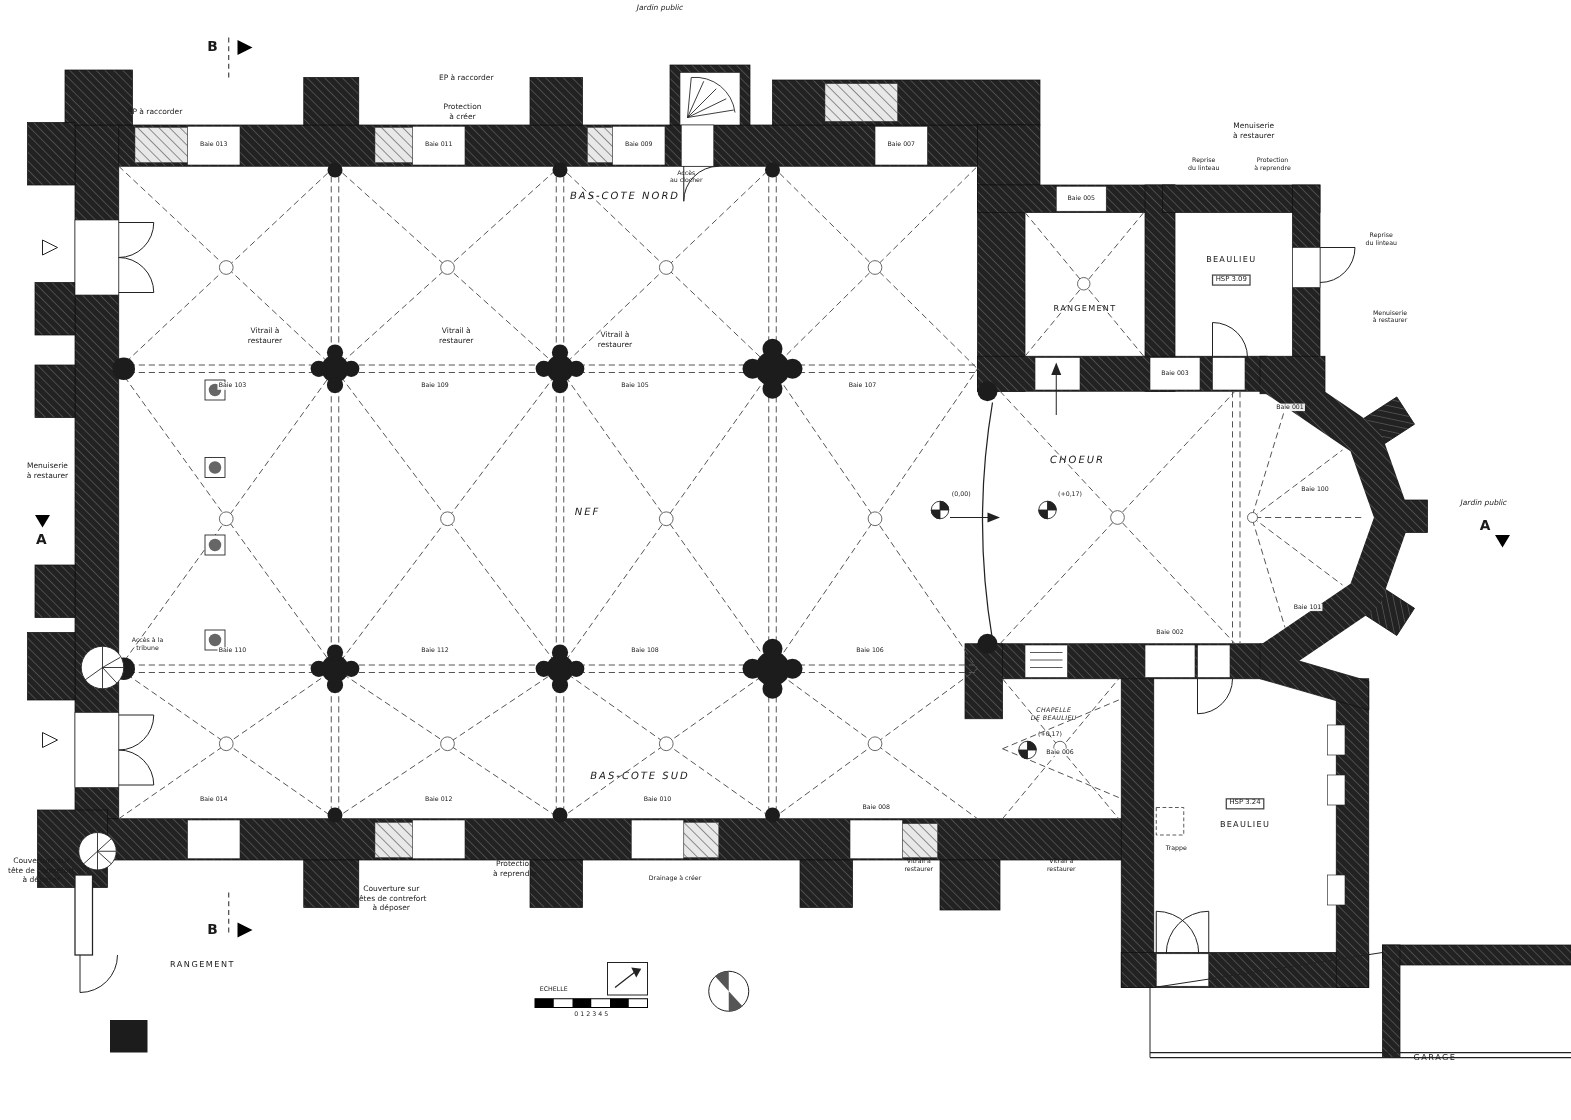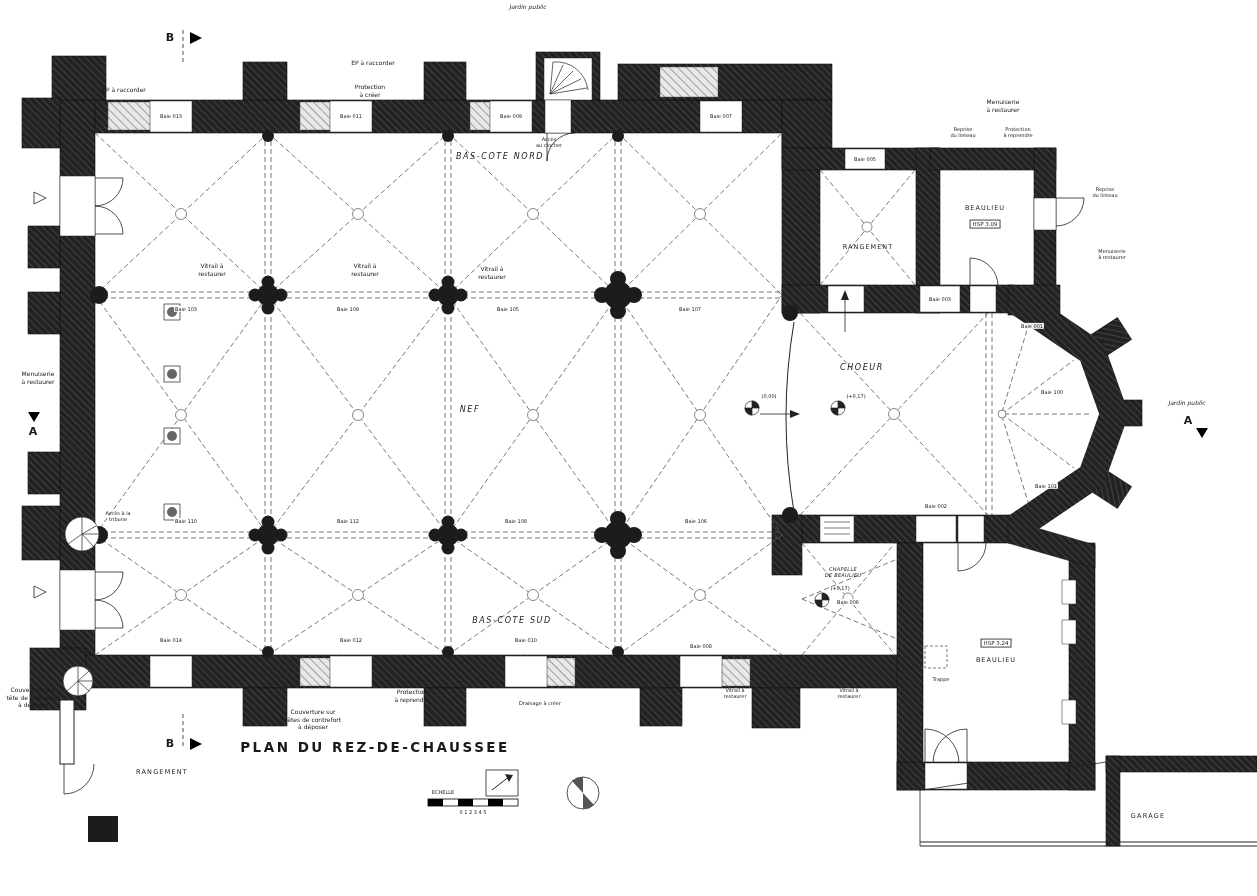--- a/index.html
+++ b/index.html
@@ -362,23 +362,22 @@
   <line x1="920" y1="846" x2="1257" y2="846" stroke="#222" stroke-width="1"></line>
   <line x1="920" y1="790" x2="920" y2="846" stroke="#222" stroke-width="0.8"></line>
   <line x1="923" y1="790" x2="1106" y2="762" stroke="#222" stroke-width="0.8"></line>
   <rect x="60" y="700" width="14" height="64" fill="#fff" stroke="#222" stroke-width="1"></rect>
   <rect x="88" y="816" width="30" height="26" fill="#1c1c1c"></rect>
 </svg>
 
 <div class="lbl it" style="left:528px;top:7px">Jardin public</div>
 <div class="lbl it" style="left:1187px;top:403px">Jardin public</div>
 <div class="lbl sp" style="left:162px;top:772px">RANGEMENT</div>
-<div class="lbl sp" style="left:1148px;top:816px">GARAGE</div>
-
-<div class="lbl title" style="left:375px;top:747px">PLAN DU REZ-DE-CHAUSSEE</div>
+<div class="lbl sp" style="left:1148px;top:846px">GARAGE</div>
+
 
 <div class="lbl room" style="left:500px;top:157px">BAS-COTE NORD</div>
 <div class="lbl room" style="left:470px;top:410px">NEF</div>
 <div class="lbl room" style="left:512px;top:621px">BAS-COTE SUD</div>
 <div class="lbl room" style="left:862px;top:368px">CHOEUR</div>
 <div class="lbl room2" style="left:868px;top:247px">RANGEMENT</div>
 <div class="lbl room2" style="left:985px;top:208px">BEAULIEU</div>
 <div class="lbl room-sm it" style="left:843px;top:572px">CHAPELLE
 DE BEAULIEU</div>
 <div class="lbl room2" style="left:996px;top:660px">BEAULIEU</div>

